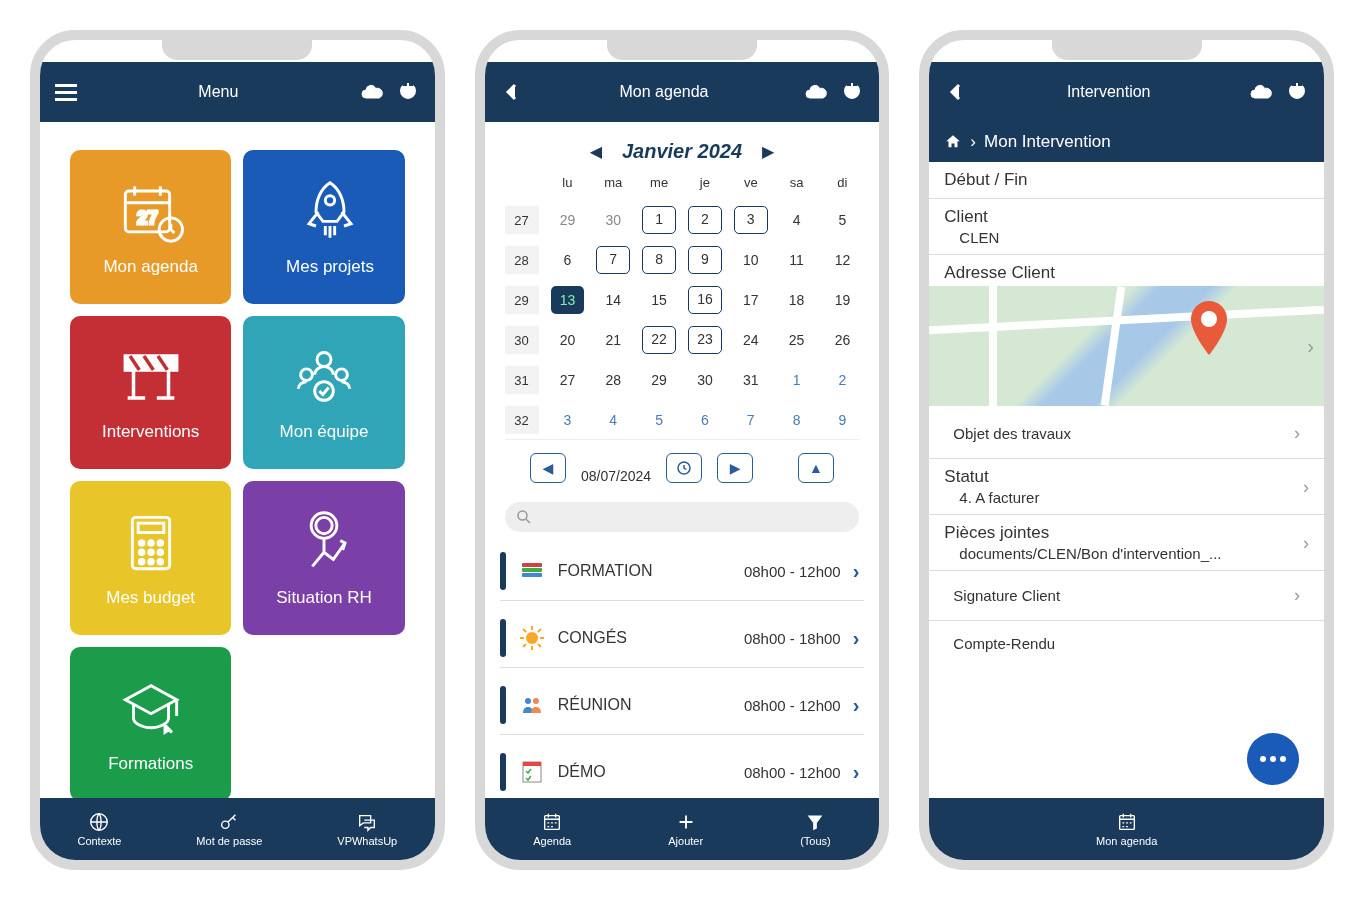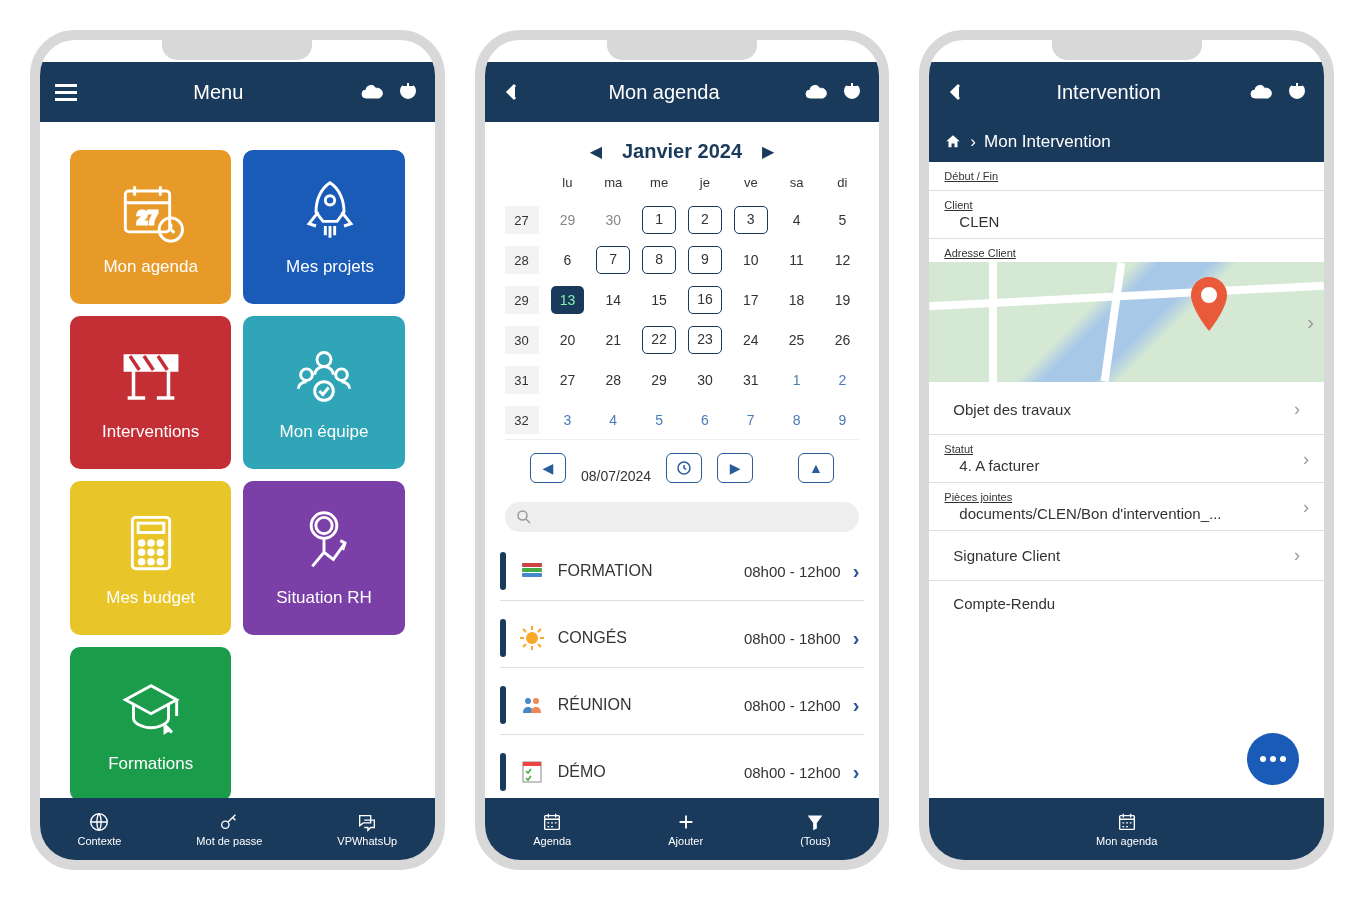--- a/index.html
+++ b/index.html
@@ -37,21 +37,21 @@
   background: #1a3a5c;
   color: #fff;
   height: 60px;
   display: flex;
   align-items: center;
   justify-content: space-between;
   padding: 0 15px;
   margin-top: 22px;
 }
 .header .left, .header .right { display: flex; align-items: center; gap: 12px; }
-.header-title { font-size: 20px; font-weight: 400; flex: 1; text-align: center; }
+.header-title { font-size: 16px; font-weight: 400; flex: 1; text-align: center; }
 .hamburger { display: flex; flex-direction: column; gap: 4px; cursor: pointer; }
 .hamburger span { width: 22px; height: 3px; background: #fff; }
 .icon-svg { width: 24px; height: 24px; fill: #fff; stroke: #fff; }
 .icon-svg-sm { width: 18px; height: 18px; }
 
 .content { flex: 1; overflow-y: auto; background: #fff; }
 
 
 .tile-grid { display: grid; grid-template-columns: 1fr 1fr; gap: 12px; padding: 28px 30px; }
 .tile {
@@ -82,21 +82,21 @@
   display: flex;
   align-items: center;
   justify-content: space-around;
 }
 .bottom-item { display: flex; flex-direction: column; align-items: center; gap: 2px; cursor: pointer; }
 .bottom-item-label { font-size: 11px; }
 
 
 .calendar { padding: 10px 20px 5px; }
 .cal-header { display: flex; align-items: center; justify-content: center; gap: 20px; padding: 8px 0; }
-.cal-title { font-size: 20px; font-weight: 700; color: #1a3a5c; }
+.cal-title { font-size: 20px; font-weight: 700; color: #1a3a5c; font-style: italic; }
 .cal-arrow { color: #1a3a5c; font-size: 16px; cursor: pointer; }
 .cal-grid { display: grid; grid-template-columns: repeat(8, 1fr); gap: 12px; text-align: center; }
 .cal-dow { font-size: 13px; color: #333; padding: 4px 0; }
 .cal-week { font-size: 13px; color: #333; background: #f3f3f3; display: flex; align-items: center; justify-content: center; }
 .cal-day { font-size: 14px; padding: 6px 0; color: #333; cursor: pointer; border-radius: 5px; }
 .cal-day.other { color: #888; }
 .cal-day.next { color: #4a7bb8; }
 .cal-day.ring { border: 1.5px solid #1a3a5c; padding: 4px 0; }
 .cal-day.selected { background: #1a3a5c; color: #86efac; }
 .cal-controls { display: flex; align-items: center; justify-content: center; gap: 15px; padding: 12px 0 8px; border-top: 1px solid #eee; margin-top: 5px; }
@@ -110,21 +110,21 @@
 .event-item { display: flex; align-items: center; border-bottom: 1px solid #ddd; padding: 10px 5px 10px 0; cursor: pointer; gap: 12px; }
 .event-bar { width: 6px; height: 38px; background: #1a3a5c; border-radius: 3px; }
 .event-icon { width: 28px; height: 28px; flex-shrink: 0; }
 .event-name { font-size: 16px; color: #333; flex: 1; }
 .event-time { font-size: 15px; color: #333; }
 .event-chevron { color: #2a5c9c; font-size: 20px; font-weight: bold; }
 
 
 .breadcrumb { background: #1a3a5c; color: #fff; padding: 10px 15px; display: flex; align-items: center; gap: 8px; font-size: 17px; }
 .detail-block { padding: 8px 15px; border-bottom: 1px solid #ddd; }
-.detail-label { font-size: 11px; color: #333; text-decoration: underline; }
+.detail-label { font-size: 17px; color: #333; }
 .detail-value { font-size: 15px; color: #333; padding-left: 15px; padding-top: 2px; }
 .map-zone { height: 120px; position: relative; background: linear-gradient(135deg, #d4e8d4 0%, #d4e8d4 40%, #a8c8e8 45%, #a8c8e8 55%, #d4e8d4 60%, #d4e8d4 100%); margin: 3px 0; cursor: pointer; overflow: hidden; }
 .map-pin { position: absolute; top: 15px; right: 90px; }
 .map-chevron { position: absolute; right: 10px; top: 50%; transform: translateY(-50%); color: #999; font-size: 20px; }
 .detail-row { display: flex; align-items: center; justify-content: space-between; padding: 14px 24px; border-bottom: 1px solid #ddd; cursor: pointer; }
 .detail-row .label { font-size: 15px; color: #333; }
 .detail-row .chev { color: #999; font-size: 18px; }
 .section-header { background: #f0ecf2; color: #2a5c9c; font-weight: 700; font-size: 14px; padding: 14px 15px 8px; letter-spacing: 0.3px; }
 .detail-row-multi { padding: 8px 15px; border-bottom: 1px solid #ddd; cursor: pointer; position: relative; }
 .detail-row-multi .chev { position: absolute; right: 15px; top: 50%; transform: translateY(-50%); color: #999; font-size: 18px; }

